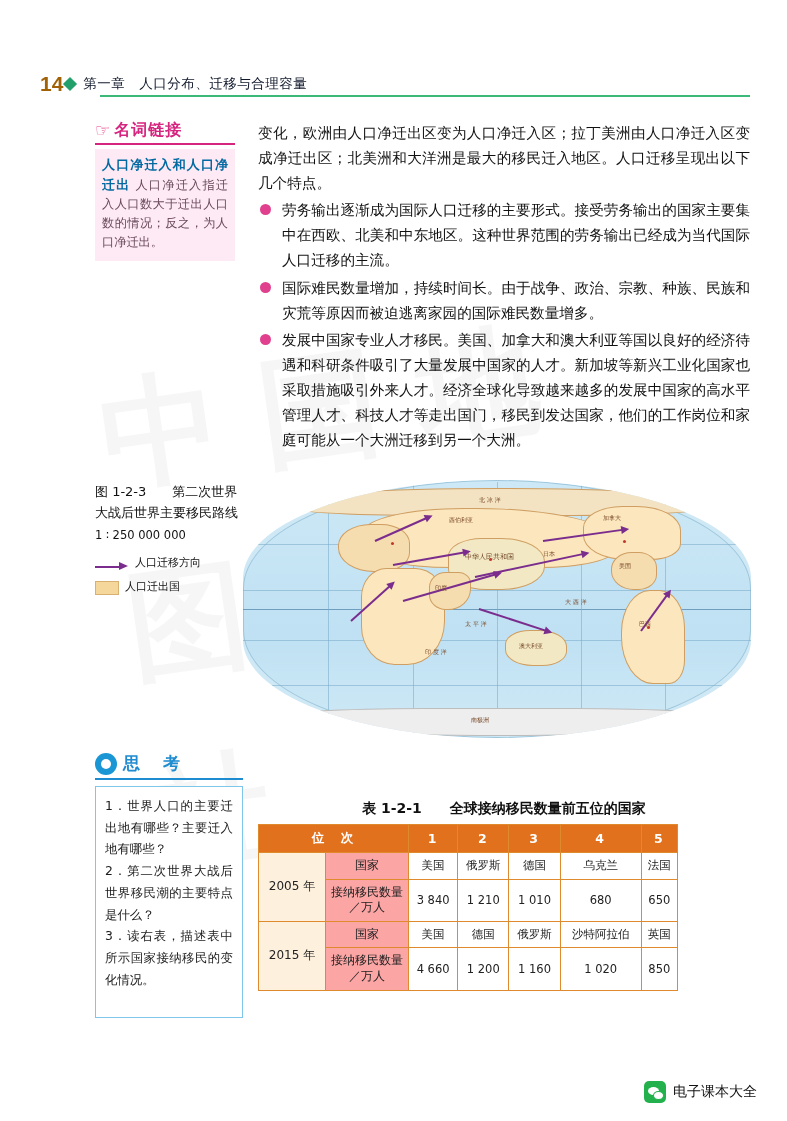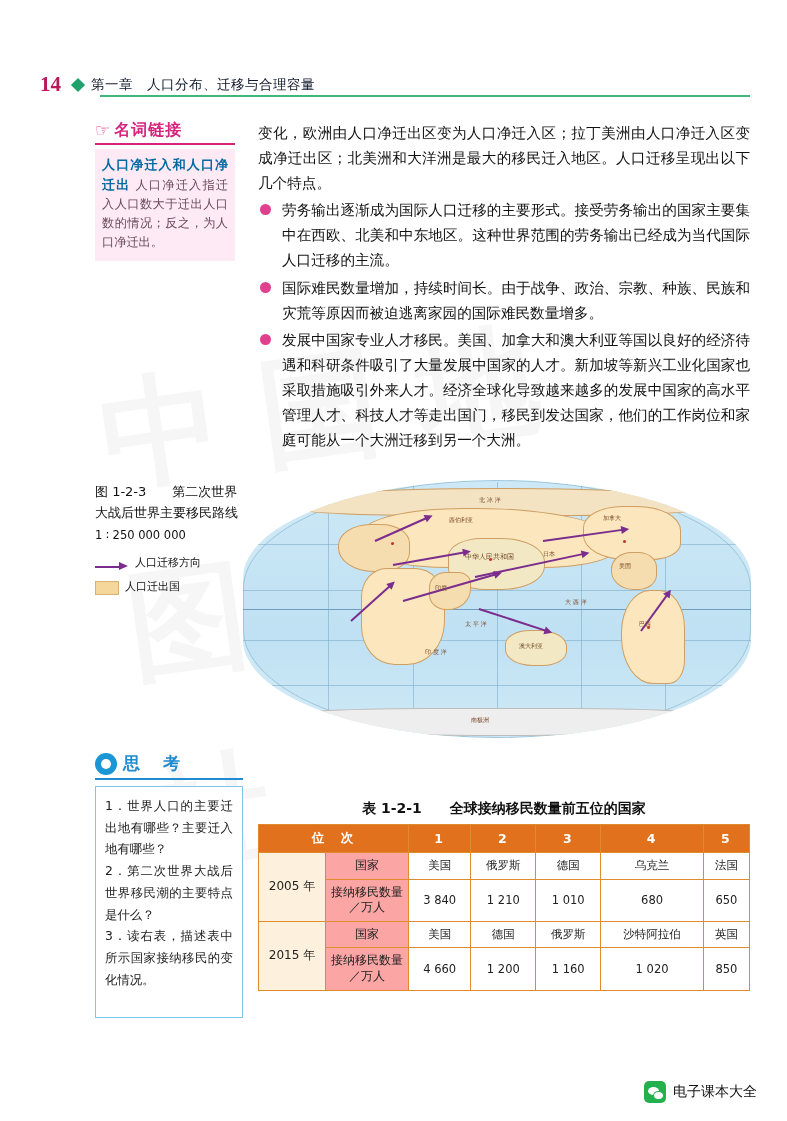--- a/index.html
+++ b/index.html
@@ -11,23 +11,23 @@
     overflow:hidden;
   }
   .page{position:absolute;inset:0;}
 
   
   .header{
     position:absolute;left:40px;top:72px;width:710px;
     display:flex;align-items:center;
   }
   .pageno{
-    font-family:Liberation Serif, serif;
-    font-size:21px;font-weight:bold;color:#be185d;
-    margin-right:10px;letter-spacing:0;
+    font-family:Liberation Sans, sans-serif;
+    font-size:21px;font-weight:bold;color:#a16207;
+    letter-spacing:0;
   }
   .hdr-diamond{
     width:10px;height:10px;background:#22a06b;
     transform:rotate(45deg);margin:0 8px 0 2px;flex:0 0 auto;
   }
   .hdr-text{
     font-size:13.5px;color:#0f172a;font-family:"DejaVu Sans", sans-serif;
     letter-spacing:.5px;
   }
   .hdr-rule{
@@ -138,21 +138,21 @@
     font-size:12.4px;line-height:1.75;color:#1b1b1b;
     font-family:"DejaVu Sans", sans-serif;text-align:justify;
   }
 
   
   .tabwrap{position:absolute;left:258px;top:800px;width:492px;}
   .tabtitle{
     text-align:center;font-size:14px;font-weight:bold;color:#111;
     margin-bottom:6px;font-family:"DejaVu Sans", sans-serif;
   }
-  table{border-collapse:collapse;width:492px;font-family:"DejaVu Sans", sans-serif;}
+  table{border-collapse:collapse;width:420px;font-family:"DejaVu Sans", sans-serif;}
   th,td{
     border:1px solid #e08a2e;font-size:11.5px;color:#222;
     text-align:center;padding:5px 2px;background:#fff;
   }
   thead th{background:#e2711d;color:#fff;font-weight:bold;font-size:12.5px;letter-spacing:2px;}
   td.yr{background:#fdf0dd;font-size:12px;width:62px;}
   td.rh{background:#fca5a5;font-size:12px;width:78px;line-height:1.3;}
 
   
   .footer{

